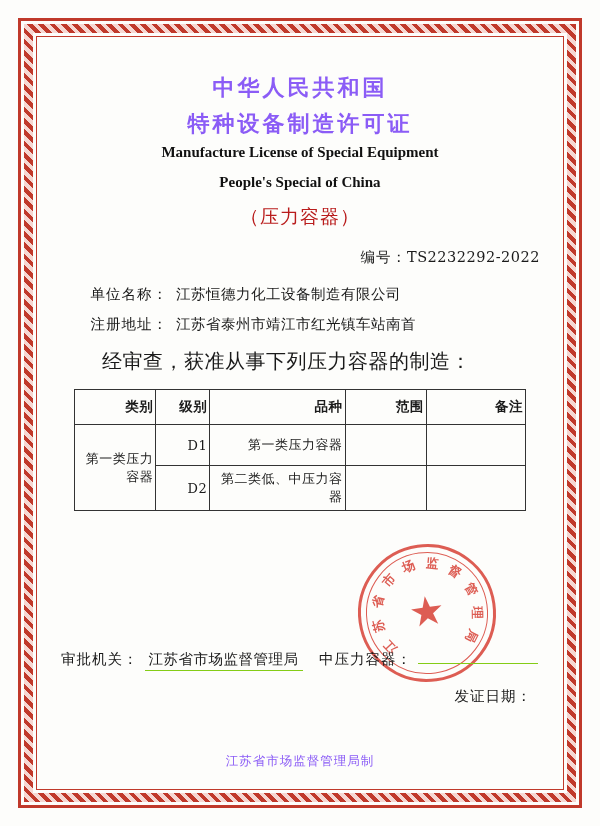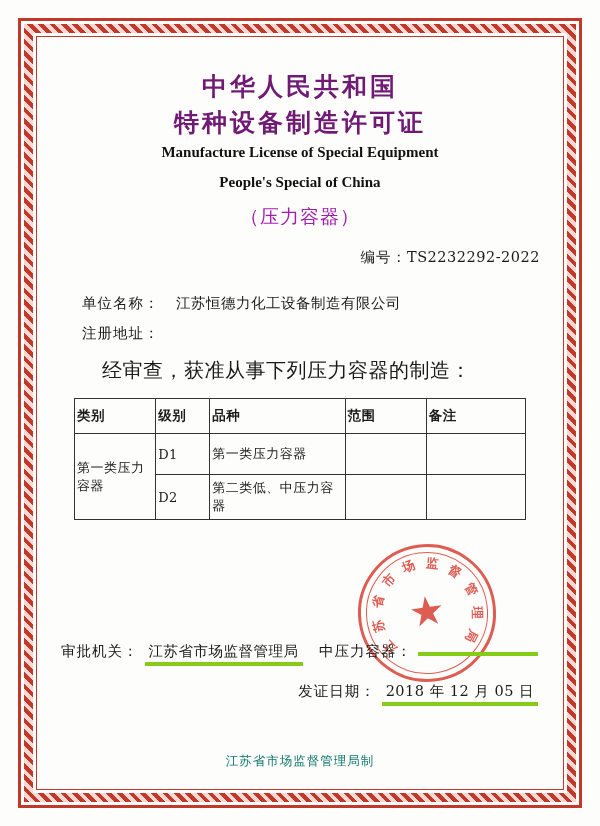--- a/index.html
+++ b/index.html
@@ -63,65 +63,66 @@
     left: 48px;
     top: 48px;
     right: 48px;
     bottom: 48px;
     box-sizing: border-box;
   }
 
   
   .title-cn1, .title-cn2 {
     text-align: center;
-    color: #701a75;
+    color: #8b5cf6;
     font-weight: bold;
     letter-spacing: 3px;
-    font-size: 25px;
+    font-size: 22px;
     line-height: 34px;
     font-family: "DejaVu Serif", serif;
   }
   .title-cn1 { margin-top: 22px; }
   .title-cn2 { margin-top: 2px; }
 
   .title-en1, .title-en2 {
     text-align: center;
     color: #111;
     font-weight: bold;
     font-size: 15px;
     line-height: 24px;
     font-family: "Liberation Serif", serif;
   }
   .title-en1 { }
   .title-en2 { margin-top: 6px; }
 
   .subtitle-cn {
     text-align: center;
-    color: #a21caf;
+    color: #b91c1c;
     font-size: 19px;
     letter-spacing: 1px;
     margin-top: 10px;
     font-family: "DejaVu Serif", serif;
   }
 
   
   .serial-row {
     margin-top: 18px;
     text-align: right;
     padding-right: 12px;
     font-size: 14.5px;
     font-family: "DejaVu Serif", serif;
   }
   .serial-row .label { letter-spacing: 1px; }
   .serial-row .value { letter-spacing: 0.5px; }
 
   
   .info-block {
-    margin-top: 27px;
+    margin-top: 18px;
     padding-left: 34px;
+    text-align: right;
   }
   .info-row {
     display: flex;
     align-items: baseline;
     font-size: 14.5px;
     margin-bottom: 11px;
     font-family: "DejaVu Serif", serif;
   }
   .info-row .k {
     width: 86px;
@@ -144,21 +145,21 @@
     margin: 14px 26px 0 26px;
   }
   table.scope {
     width: 100%;
     border-collapse: collapse;
     font-size: 13px;
     font-family: "DejaVu Serif", serif;
   }
   table.scope th, table.scope td {
     border: 1px solid #333;
-    text-align: left;
+    text-align: right;
     vertical-align: middle;
     padding: 4px 2px;
     letter-spacing: 0.5px;
   }
   table.scope th {
     font-weight: bold;
     height: 26px;
     font-size: 13.5px;
   }
   table.scope td { height: 32px; }
@@ -226,35 +227,35 @@
     justify-content: flex-end;
   }
   .sign-cell {
     display: flex;
     align-items: baseline;
   }
   .sign-cell.left { width: 258px; flex: 0 0 258px; }
   .sign-cell .k { letter-spacing: 1px; white-space: nowrap; }
   .sign-cell .sep { width: 6px; flex: 0 0 6px; }
   .sign-cell .v {
-    border-bottom: 4px solid #84cc16;
+    border-bottom: 1px solid #84cc16;
     min-width: 128px;
     padding: 0 4px 1px 4px;
     text-align: center;
     letter-spacing: 0.5px;
   }
   .sign-cell .v.blank { min-width: 112px; }
 
   .issuer-line {
     position: absolute;
     left: 0; right: 0;
     bottom: 8px;
     text-align: center;
     font-size: 12.5px;
-    color: #0f766e;
+    color: #8b5cf6;
     letter-spacing: 1px;
     font-family: "DejaVu Serif", serif;
     margin-top: 24px;
   }
 </style>
 </head>
 <body>
 
 <div class="certificate">
 
@@ -276,20 +277,21 @@
 
     <div class="info-block">
       <div class="info-row">
         <span class="k">单位名称：</span>
         <span class="sep"></span>
         <span class="v">江苏恒德力化工设备制造有限公司</span>
       </div>
       <div class="info-row">
         <span class="k">注册地址：</span>
         <span class="sep"></span>
+        <span class="v">江苏省泰州市靖江市红光镇车站南首</span>
       </div>
     </div>
 
     <div class="statement">经审查，获准从事下列压力容器的制造：</div>
 
     <div class="table-wrap">
       <table class="scope">
         <thead>
           <tr>
             <th class="col-cat">类别</th>
@@ -344,21 +346,20 @@
         <div class="sign-cell">
           <span class="k">中压力容器：</span>
           <span class="sep"></span>
           <span class="v blank"></span>
         </div>
       </div>
       <div class="sign-row">
         <div class="sign-cell">
           <span class="k">发证日期：</span>
           <span class="sep"></span>
-          <span class="v">2018 年 12 月 05 日</span>
         </div>
       </div>
     </div>
 
     <div class="issuer-line">江苏省市场监督管理局制</div>
 
   </div>
 </div>
 
 </body></html>

